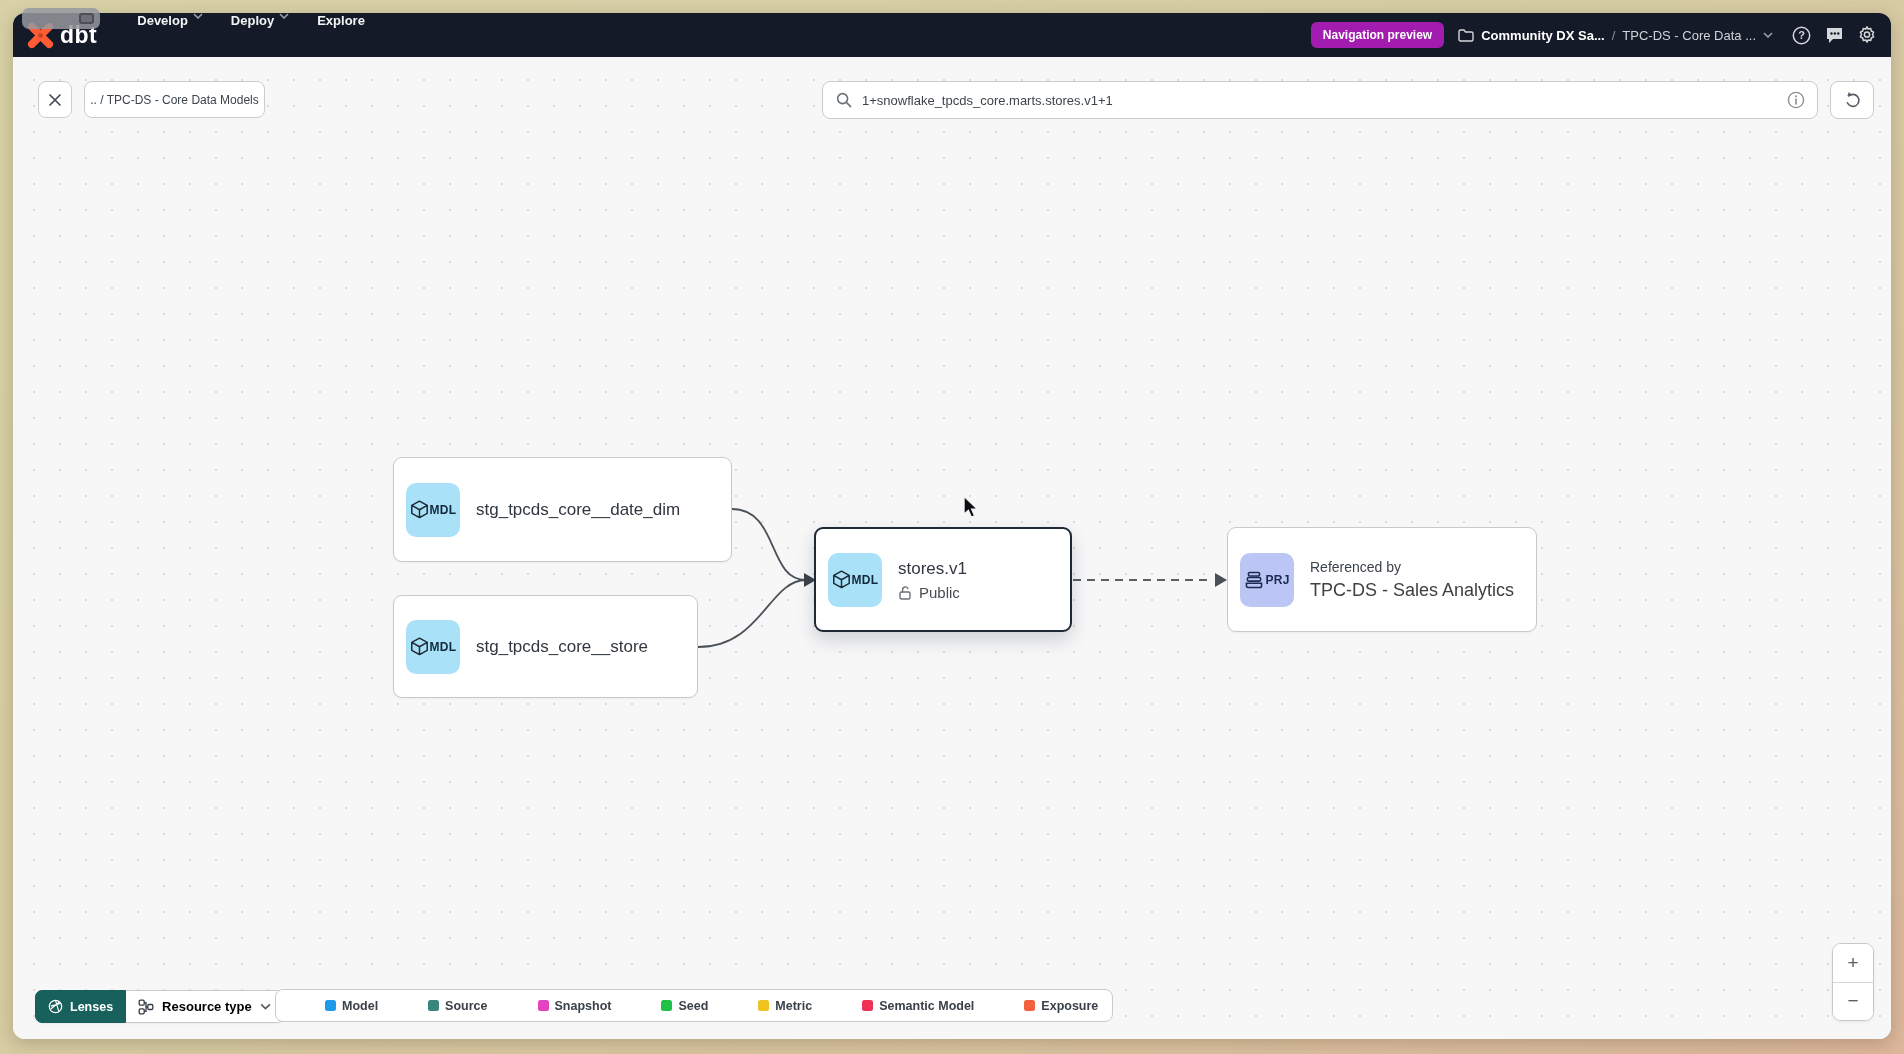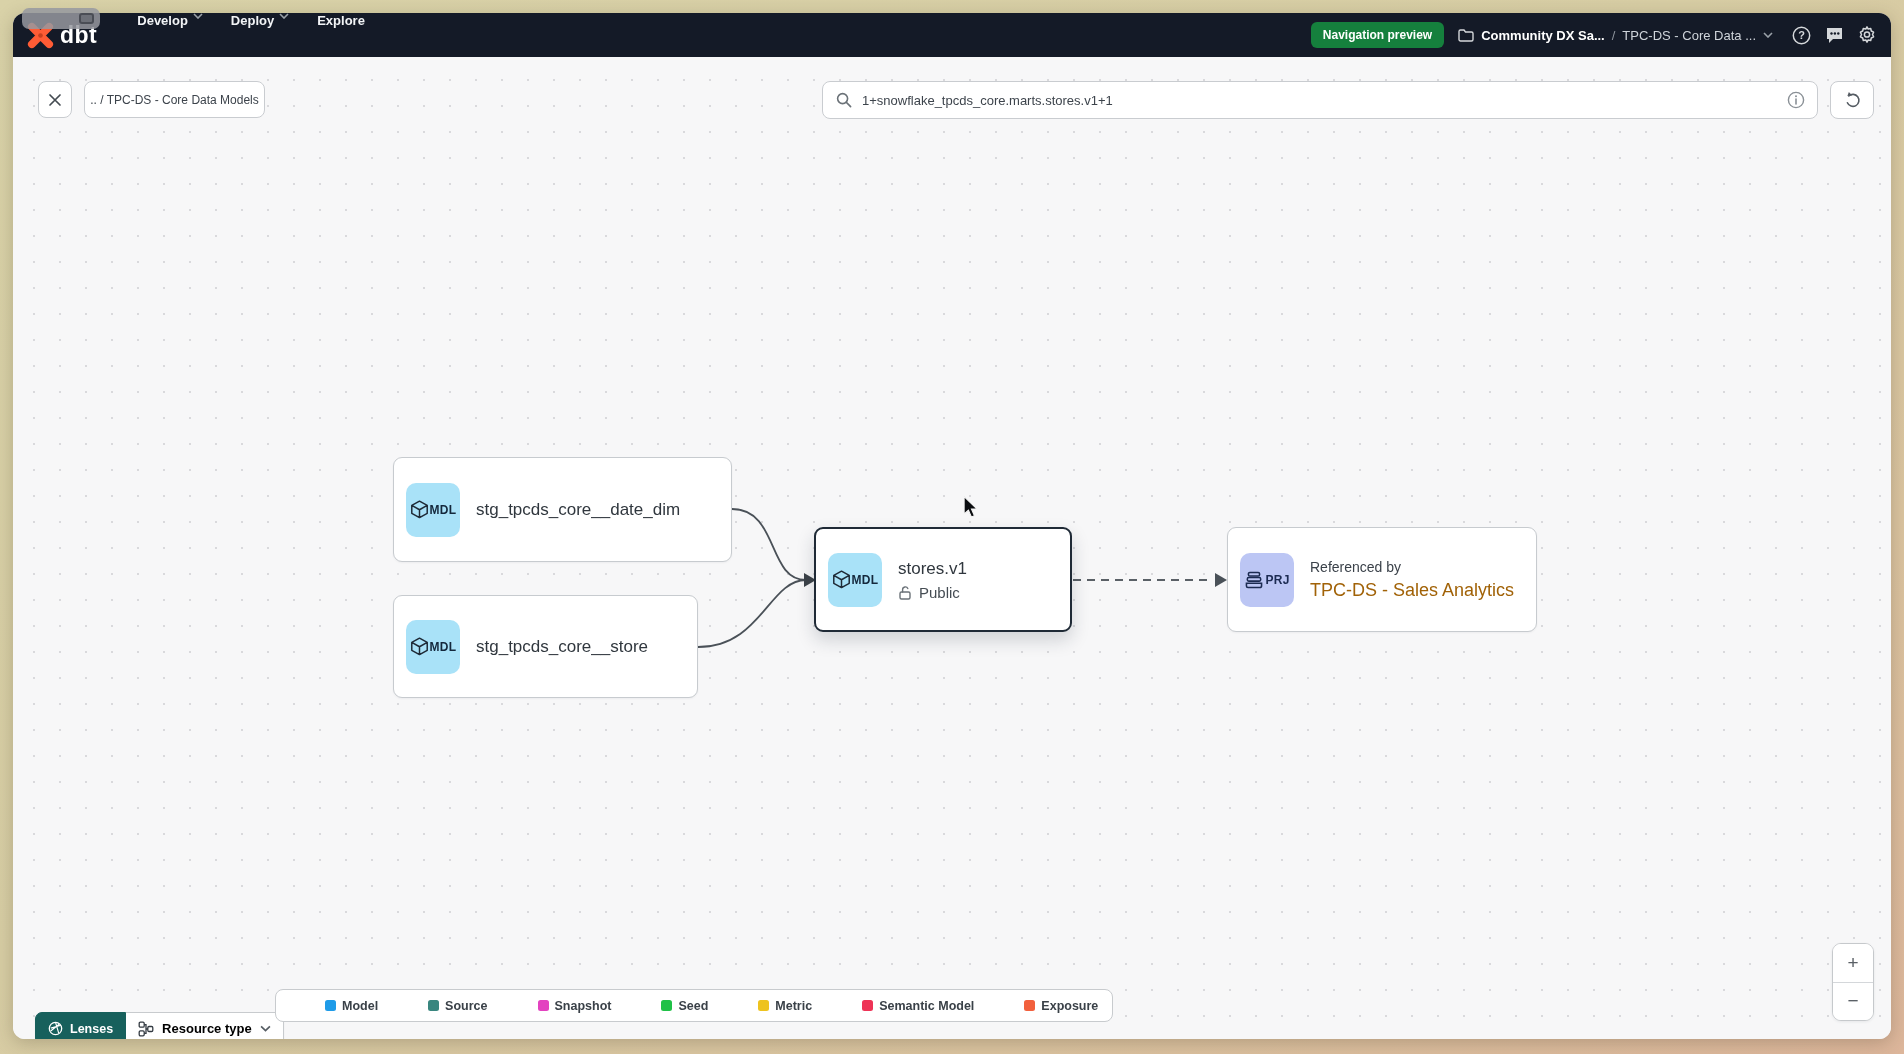--- a/index.html
+++ b/index.html
@@ -18,21 +18,21 @@
   .navbar {
     position:absolute; left:0; top:0; width:100%; height:44px;
     background:#141a27; display:flex; align-items:center; padding:0 14px;
     color:#fff; z-index:5;
   }
   .logo { display:flex; align-items:center; gap:6px; margin-right:26px; }
   .logo-text { font-size:23px; font-weight:bold; color:#fff; letter-spacing:.5px; }
   .nav-item { display:flex; gap:5px; font-size:13px; font-weight:bold;
     color:#f2f4f6; padding:0 14px; height:44px; cursor:pointer; }
   .nav-right { margin-left:auto; display:flex; align-items:center; gap:14px; }
-  .preview-badge { background:#15803d; color:#fff; font-size:12px; font-weight:bold;
+  .preview-badge { background:#a21caf; color:#fff; font-size:12px; font-weight:bold;
     padding:6px 12px; border-radius:6px; white-space:nowrap; }
   .breadcrumb { display:flex; align-items:center; gap:7px; font-size:13px; white-space:nowrap; }
   .crumb-account { color:#fff; font-weight:bold; }
   .crumb-sep { color:#8d939c; }
   .crumb-project { color:#cfd4da; }
   .nav-icons { display:flex; align-items:center; gap:13px; margin-left:4px; }
   .nav-icon-btn { width:20px; height:20px; display:flex; align-items:center; justify-content:center; cursor:pointer; }
   
   .artifact { position:absolute; left:22px; top:8px; width:78px; height:21px;
     background:rgba(150,153,160,.85); border-radius:7px; z-index:50;
@@ -63,23 +63,23 @@
   .tile { width:54px; height:54px; border-radius:10px; flex:none;
     display:flex; flex-direction:row; align-items:center; justify-content:center; gap:1px; }
   .tile-mdl { background:#a9e2f8; }
   .tile-prj { background:#bcc6f4; }
   .tile-label { font-size:12px; font-weight:bold; color:#14283c; letter-spacing:.3px; }
   .tile-prj .tile-label { color:#1c2b52; }
   .node-label { font-size:17px; color:#30373e; white-space:nowrap; }
   .node-col { display:flex; flex-direction:column; gap:5px; }
   .access-row { display:flex; align-items:center; gap:7px; font-size:15px; color:#454c53; }
   .ref-sub { font-size:14px; color:#3b424a; }
-  .ref-name { font-size:18px; color:#a16207; white-space:nowrap; }
-  
-  .lens-group { position:absolute; left:22px; top:999px; height:33px; display:flex; z-index:6;
+  .ref-name { font-size:18px; color:#404040; white-space:nowrap; }
+  
+  .lens-group { position:absolute; left:22px; top:977px; height:33px; display:flex; z-index:6;
     border-radius:7px; box-shadow:0 1px 2px rgba(30,40,50,.06); }
   .lenses-btn { background:#17605c; color:#fff; font-size:12.5px; font-weight:bold;
     display:flex; align-items:center; gap:7px; padding:0 12px; border-radius:7px 0 0 7px;
     border:1px solid #17605c; cursor:pointer; white-space:nowrap; }
   .rtype-btn { background:#fff; color:#000000; font-size:13px; font-weight:bold;
     display:flex; align-items:center; gap:8px; padding:0 12px; border-radius:0 7px 7px 0;
     border:1px solid #c8cbce; border-left:none; cursor:pointer; white-space:nowrap; }
   .legend { position:absolute; left:262px; top:976px; height:33px; background:#fff;
     border:1px solid #c8cbce; border-radius:8px; display:flex; align-items:center;
     padding:0 14px; gap:15px; z-index:6; }

